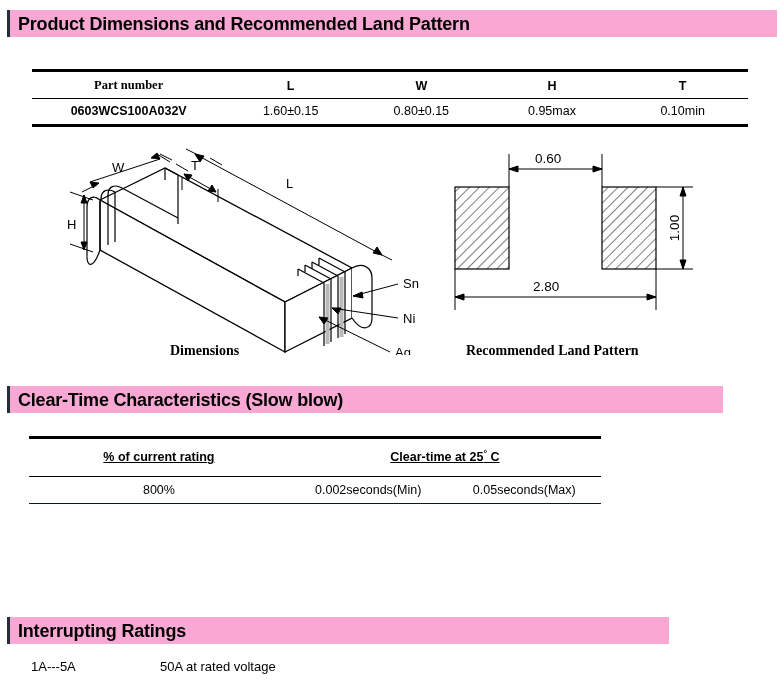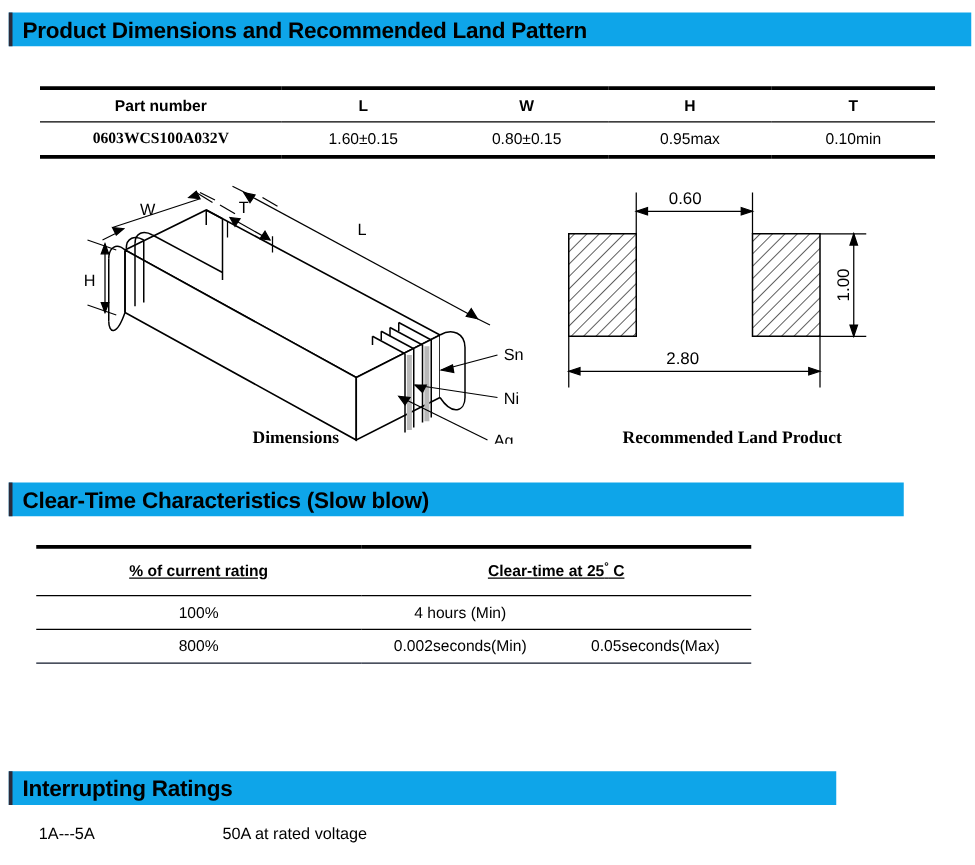--- a/index.html
+++ b/index.html
@@ -15,21 +15,21 @@
     position: relative;
     font-family: "Liberation Sans", sans-serif;
     color: #000000;
     overflow: hidden;
   }
 
   
   .section-header {
     position: absolute;
     left: 7px;
-    background: #0ea5e9;
+    background: #f9a8d4;
     height: 27px;
     display: flex;
     align-items: center;
     border-left: 3px solid #2a2a3a;
   }
   .section-header .title {
     font-size: 18px;
     font-weight: bold;
     letter-spacing: -0.2px;
     padding-left: 8px;
@@ -56,40 +56,38 @@
     text-align: center;
   }
   .dim-table td {
     padding: 5px 0 6px 0;
     border-bottom: 3px solid #000;
     text-align: center;
     font-size: 12.5px;
   }
   .dim-table td.partno {
     font-weight: bold;
-    font-family: Liberation Serif, serif;
-  }
-  .col-part { width: 27%; }
+  }
+  .col-part { width: 27%; font-family: Liberation Serif, serif; }
   .col-v { width: 18.25%; }
 
   
   .figure-area {
     position: absolute;
     left: 0;
     top: 134px;
     width: 780px;
     height: 230px;
   }
   .figure-caption {
     position: absolute;
     font-family: "Liberation Serif", serif;
     font-weight: bold;
     font-size: 14px;
     white-space: nowrap;
-    margin-left: 32px;
   }
   #caption-dimensions { left: 170px; top: 343px; }
   #caption-landpattern { left: 466px; top: 343px; }
 
   svg { display: block; }
   .ln { stroke: #000; fill: none; }
 
   
   .ct-table {
     position: absolute;
@@ -127,21 +125,21 @@
 
   
   .ir-row {
     position: absolute;
     top: 659px;
     left: 0;
     width: 780px;
     font-size: 13px;
   }
   .ir-label { position: absolute; left: 31px; white-space: nowrap; }
-  .ir-value { position: absolute; left: 178px; white-space: nowrap; }
+  .ir-value { position: absolute; left: 160px; white-space: nowrap; }
 </style>
 </head>
 <body>
 
 <div class="section-header" id="hdr-dimensions" style="top:10px; width:770px;">
   <span class="title">Product Dimensions and Recommended Land Pattern</span>
 </div>
 
 <table class="dim-table">
   <thead>
@@ -305,40 +303,35 @@
       <path d="M 231 127 L 268 127"></path>
       <path d="M 258 45 L 258 127"></path>
       <path d="M 258 45 l -3 9 l 6 0 z" fill="#000"></path>
       <path d="M 258 127 l -3 -9 l 6 0 z" fill="#000"></path>
     </g>
     <text x="254" y="86" font-family="Liberation Sans, sans-serif" font-size="13.5" fill="#000" transform="rotate(-90 254 86)" text-anchor="middle">1.00</text>
   </svg>
 </div>
 
 <div class="figure-caption" id="caption-dimensions">Dimensions</div>
-<div class="figure-caption" id="caption-landpattern">Recommended Land Product</div>
+<div class="figure-caption" id="caption-landpattern">Recommended Land Pattern</div>
 
 <div class="section-header" id="hdr-cleartime" style="top:386px; width:716px;">
   <span class="title">Clear-Time Characteristics (Slow blow)</span>
 </div>
 
 <table class="ct-table">
   <thead>
     <tr>
       <th class="ct-col-pct">% of current rating</th>
       <th class="ct-col-min" colspan="2"><span>Clear-time at 25</span><span class="sup-deg">°</span><span> C</span></th>
     </tr>
   </thead>
   <tbody>
     <tr>
-      <td>100%</td>
-      <td>4 hours (Min)</td>
-      <td></td>
-    </tr>
-    <tr>
       <td>800%</td>
       <td>0.002seconds(Min)</td>
       <td>0.05seconds(Max)</td>
     </tr>
   </tbody>
 </table>
 
 <div class="section-header" id="hdr-interrupting" style="top:617px; width:662px;">
   <span class="title">Interrupting Ratings</span>
 </div>

